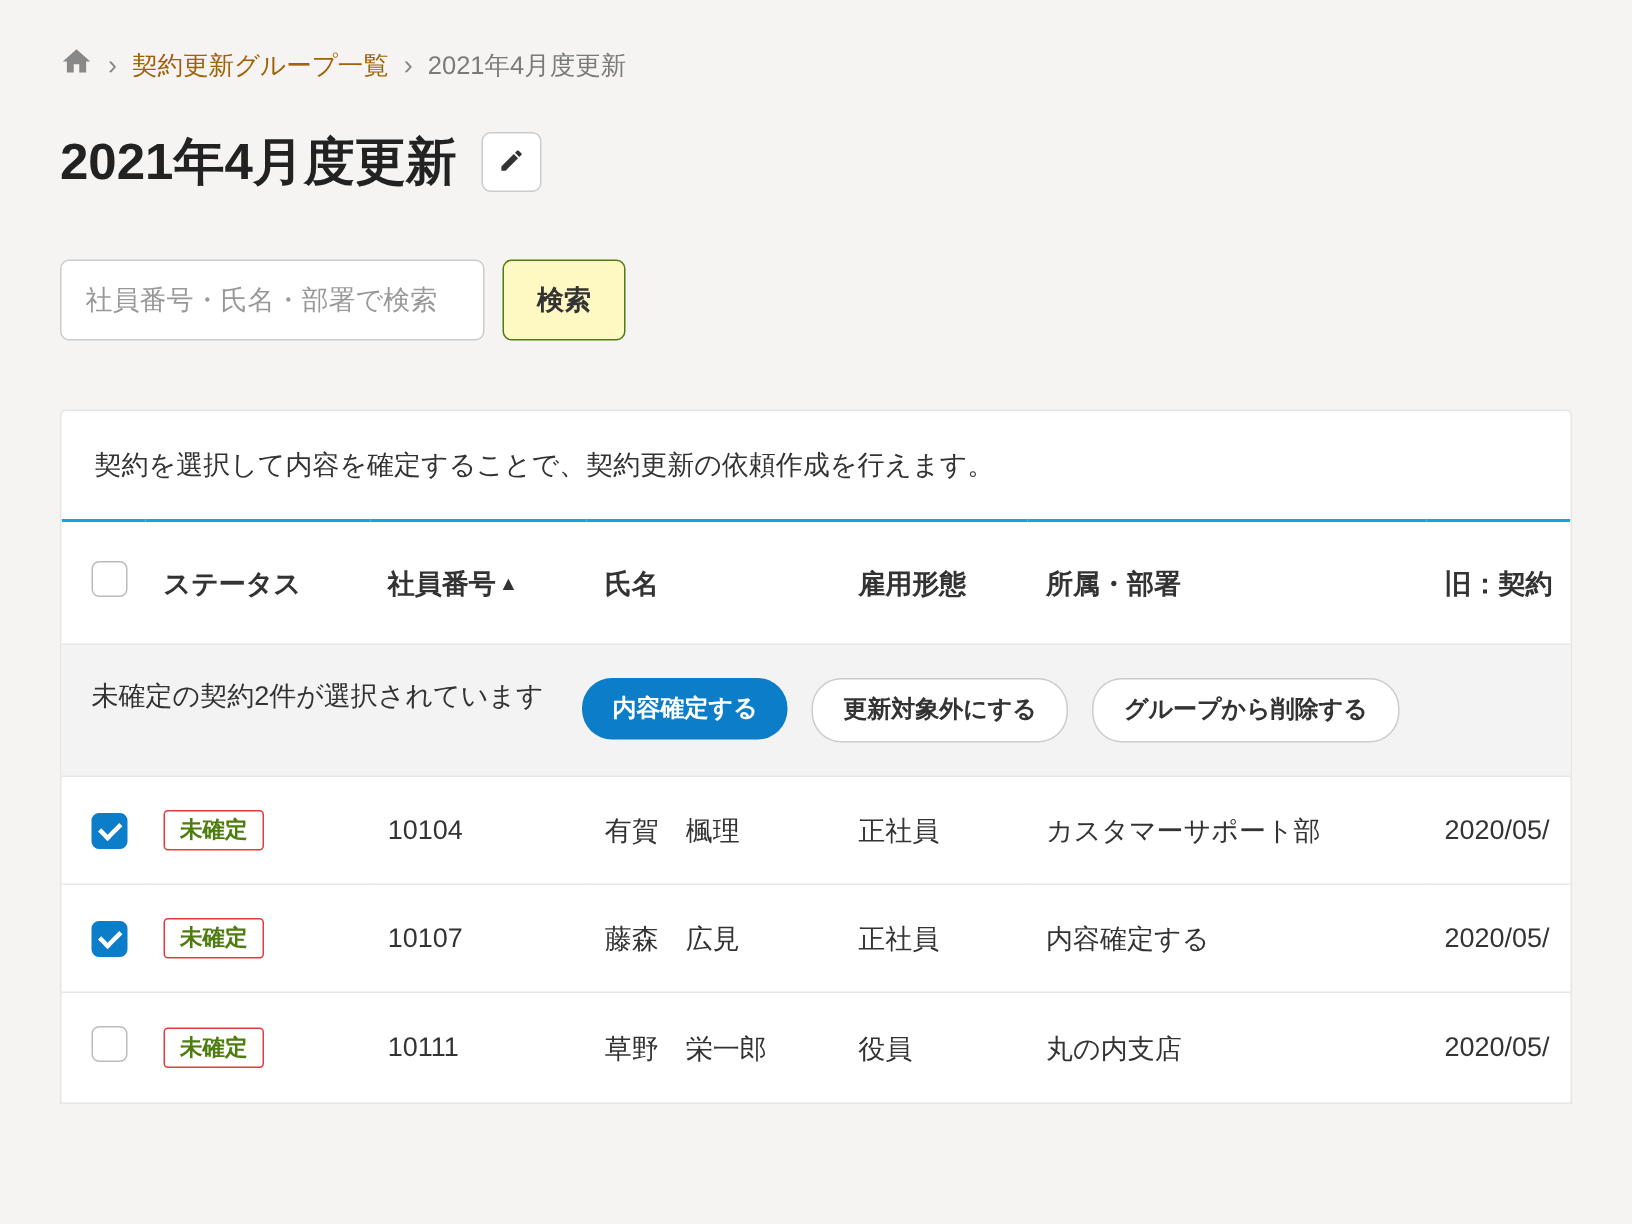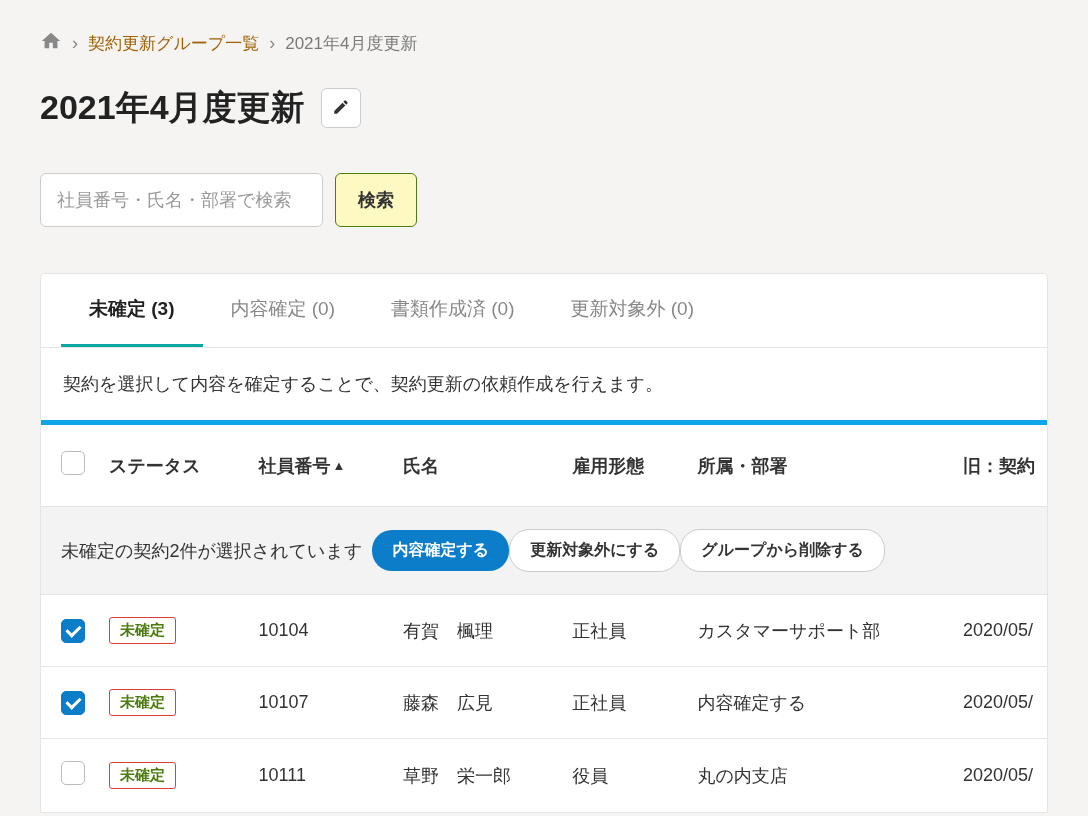--- a/index.html
+++ b/index.html
@@ -132,21 +132,21 @@
     .table {
       width: 100%;
       border-collapse: collapse;
     }
     .table th {
       text-align: left;
       font-size: 18px;
       font-weight: 700;
       color: #333;
       padding: 26px 12px;
-      border-top: 5px solid #0ea5e9;
+      border-top: 2px solid #0ea5e9;
       white-space: nowrap;
     }
     .table th:first-child {
       padding-left: 20px;
       width: 56px;
     }
     .col-status { width: 155px; }
     .col-empno { width: 150px; }
     .col-name { width: 175px; }
     .col-emptype { width: 130px; }
@@ -157,21 +157,22 @@
       font-size: 13px;
       vertical-align: 2px;
     }
     .action-bar td {
       background: #f3f3f3;
       padding: 20px 20px;
       border-top: 1px solid #e5e5e5;
     }
     .action-bar-inner {
       display: flex;
-      align-items: center;
+      align-items: flex-start;
+      gap: 16px;
       font-size: 18px;
     }
     .action-bar-text {
       margin-right: 10px;
     }
     .btn-primary {
       background: #0b7dc9;
       color: #fff;
       border: none;
       border-radius: 20px;
@@ -259,26 +260,20 @@
       </span>
     </button>
   </div>
 
   <div class="search-row">
     <input type="text" class="search-input" placeholder="社員番号・氏名・部署で検索" style="">
     <button class="search-btn">検索</button>
   </div>
 
   <div class="panel">
-    <div class="tabs">
-      <div class="tab active">未確定 (3)</div>
-      <div class="tab">内容確定 (0)</div>
-      <div class="tab">書類作成済 (0)</div>
-      <div class="tab">更新対象外 (0)</div>
-    </div>
 
     <div class="info-text">契約を選択して内容を確定することで、契約更新の依頼作成を行えます。</div>
 
     <div class="table-wrap">
       <table class="table">
         <thead>
           <tr>
             <th>
               <span class="checkbox"></span>
             </th>

